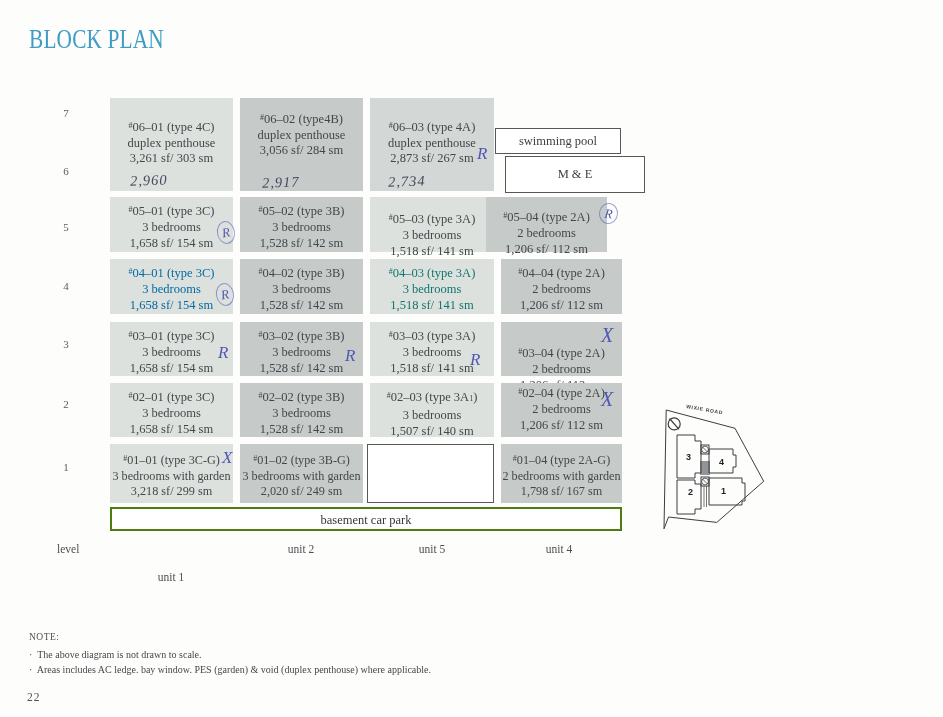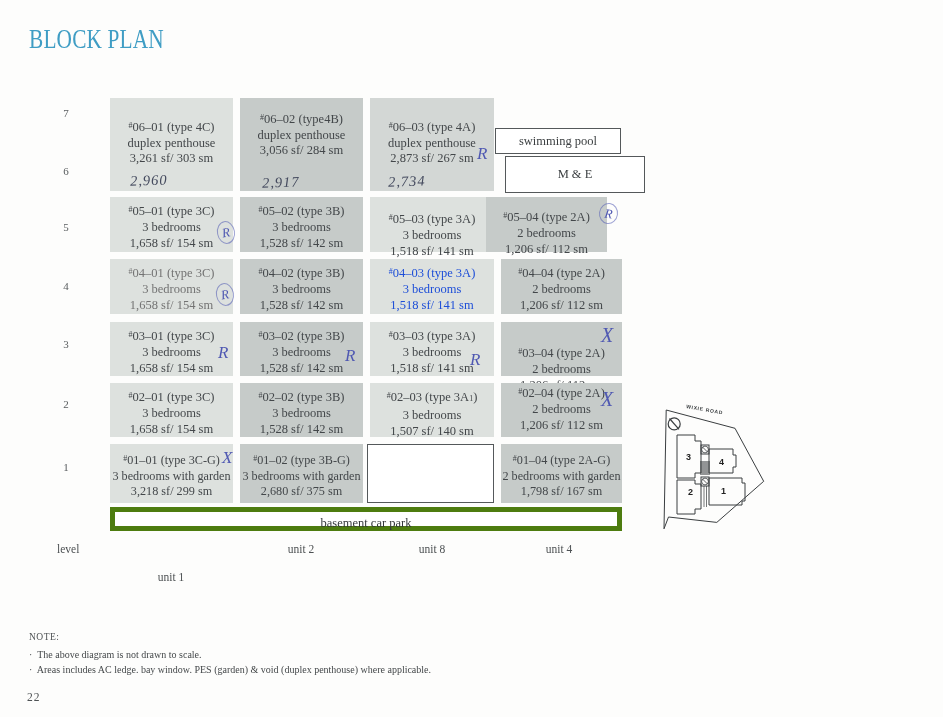--- a/index.html
+++ b/index.html
@@ -70,33 +70,33 @@
     <div>3 bedrooms</div>
     <div>1,518 sf/ 141 sm</div>
   </div>
 
 <div style="position:absolute;left:486px;top:197px;width:121px;height:55px;background:#c6cbc9;color:#43474a;font-size:12.5px;line-height:16.2px;padding-top:11px;box-sizing:border-box;text-align:center;">
     <div><span style="font-size:8px;vertical-align:3px;">#</span>05–04 (type 2A)</div>
     <div>2 bedrooms</div>
     <div>1,206 sf/ 112 sm</div>
   </div>
 
-<div style="position:absolute;left:110px;top:259px;width:123px;height:55px;background:#dde1de;color:#737373;font-size:12.5px;line-height:16.2px;padding-top:5px;box-sizing:border-box;text-align:center;">
+<div style="position:absolute;left:110px;top:259px;width:123px;height:55px;background:#dde1de;color:#0369a1;font-size:12.5px;line-height:16.2px;padding-top:5px;box-sizing:border-box;text-align:center;">
     <div><span style="font-size:8px;vertical-align:3px;">#</span>04–01 (type 3C)</div>
     <div>3 bedrooms</div>
     <div>1,658 sf/ 154 sm</div>
   </div>
 
 <div style="position:absolute;left:240px;top:259px;width:123px;height:55px;background:#c6cbc9;color:#43474a;font-size:12.5px;line-height:16.2px;padding-top:5px;box-sizing:border-box;text-align:center;">
     <div><span style="font-size:8px;vertical-align:3px;">#</span>04–02 (type 3B)</div>
     <div>3 bedrooms</div>
     <div>1,528 sf/ 142 sm</div>
   </div>
 
-<div style="position:absolute;left:370px;top:259px;width:124px;height:55px;background:#dde1de;color:#1d4ed8;font-size:12.5px;line-height:16.2px;padding-top:5px;box-sizing:border-box;text-align:center;">
+<div style="position:absolute;left:370px;top:259px;width:124px;height:55px;background:#dde1de;color:#0f766e;font-size:12.5px;line-height:16.2px;padding-top:5px;box-sizing:border-box;text-align:center;">
     <div><span style="font-size:8px;vertical-align:3px;">#</span>04–03 (type 3A)</div>
     <div>3 bedrooms</div>
     <div>1,518 sf/ 141 sm</div>
   </div>
 
 <div style="position:absolute;left:501px;top:259px;width:121px;height:55px;background:#c6cbc9;color:#43474a;font-size:12.5px;line-height:16.2px;padding-top:5px;box-sizing:border-box;text-align:center;">
     <div><span style="font-size:8px;vertical-align:3px;">#</span>04–04 (type 2A)</div>
     <div>2 bedrooms</div>
     <div>1,206 sf/ 112 sm</div>
   </div>
@@ -151,38 +151,38 @@
 
 <div style="position:absolute;left:110px;top:444px;width:123px;height:59px;background:#dde1de;color:#43474a;font-size:12.2px;line-height:15.5px;padding-top:7px;box-sizing:border-box;text-align:center;">
     <div><span style="font-size:8px;vertical-align:3px;">#</span>01–01 (type 3C-G)</div>
     <div>3 bedrooms with garden</div>
     <div>3,218 sf/ 299 sm</div>
   </div>
 
 <div style="position:absolute;left:240px;top:444px;width:123px;height:59px;background:#c6cbc9;color:#43474a;font-size:12.2px;line-height:15.5px;padding-top:7px;box-sizing:border-box;text-align:center;">
     <div><span style="font-size:8px;vertical-align:3px;">#</span>01–02 (type 3B-G)</div>
     <div>3 bedrooms with garden</div>
-    <div>2,680 sf/ 375 sm</div>
+    <div>2,020 sf/ 249 sm</div>
   </div>
 
 <div style="position:absolute;left:367px;top:444px;width:127px;height:59px;background:#fff;border:1px solid #54585a;box-sizing:border-box;"></div>
 
 <div style="position:absolute;left:501px;top:444px;width:121px;height:59px;background:#c6cbc9;color:#43474a;font-size:12.2px;line-height:15.5px;padding-top:7px;box-sizing:border-box;text-align:center;">
     <div><span style="font-size:8px;vertical-align:3px;">#</span>01–04 (type 2A-G)</div>
     <div>2 bedrooms with garden</div>
     <div>1,798 sf/ 167 sm</div>
   </div>
 
-<div style="position:absolute;left:110px;top:507px;width:512px;height:24px;background:#fff;border:5px solid #4d7c0f;box-sizing:border-box;text-align:center;font-size:12.5px;line-height:22px;color:#33373a;">basement car park</div>
+<div style="position:absolute;left:110px;top:507px;width:512px;height:24px;background:#fff;border:2px solid #4d7c0f;box-sizing:border-box;text-align:center;font-size:12.5px;line-height:22px;color:#33373a;">basement car park</div>
 
 <div style="position:absolute;left:141px;top:543px;width:60px;text-align:center;font-size:11.5px;color:#4c5052;margin-top:28px;">unit 1</div>
 
 <div style="position:absolute;left:271px;top:543px;width:60px;text-align:center;font-size:11.5px;color:#4c5052;">unit 2</div>
 
-<div style="position:absolute;left:402px;top:543px;width:60px;text-align:center;font-size:11.5px;color:#4c5052;">unit 8</div>
+<div style="position:absolute;left:402px;top:543px;width:60px;text-align:center;font-size:11.5px;color:#4c5052;">unit 5</div>
 
 <div style="position:absolute;left:529px;top:543px;width:60px;text-align:center;font-size:11.5px;color:#4c5052;">unit 4</div>
 
 <div style="position:absolute;left:217px;top:221px;width:18px;height:23px;border:1.3px solid rgba(79,88,178,0.55);border-radius:50%;text-align:center;font-size:13px;line-height:21px;color:#4f58b2;font-style:italic;transform:rotate(-10deg);box-sizing:border-box;">R</div>
 
 <div style="position:absolute;left:599px;top:203px;width:19px;height:21px;border:1.3px solid rgba(79,88,178,0.55);border-radius:50%;text-align:center;font-size:13px;line-height:20px;color:#4f58b2;font-style:italic;transform:rotate(8deg);box-sizing:border-box;">R</div>
 
 <div style="position:absolute;left:216px;top:283px;width:18px;height:23px;border:1.3px solid rgba(79,88,178,0.55);border-radius:50%;text-align:center;font-size:13px;line-height:21px;color:#4f58b2;font-style:italic;transform:rotate(-10deg);box-sizing:border-box;">R</div>
 
 <div class="hw" style="position:absolute;left:218px;top:343px;font-size:17px;color:#4f58b2;">R</div>

